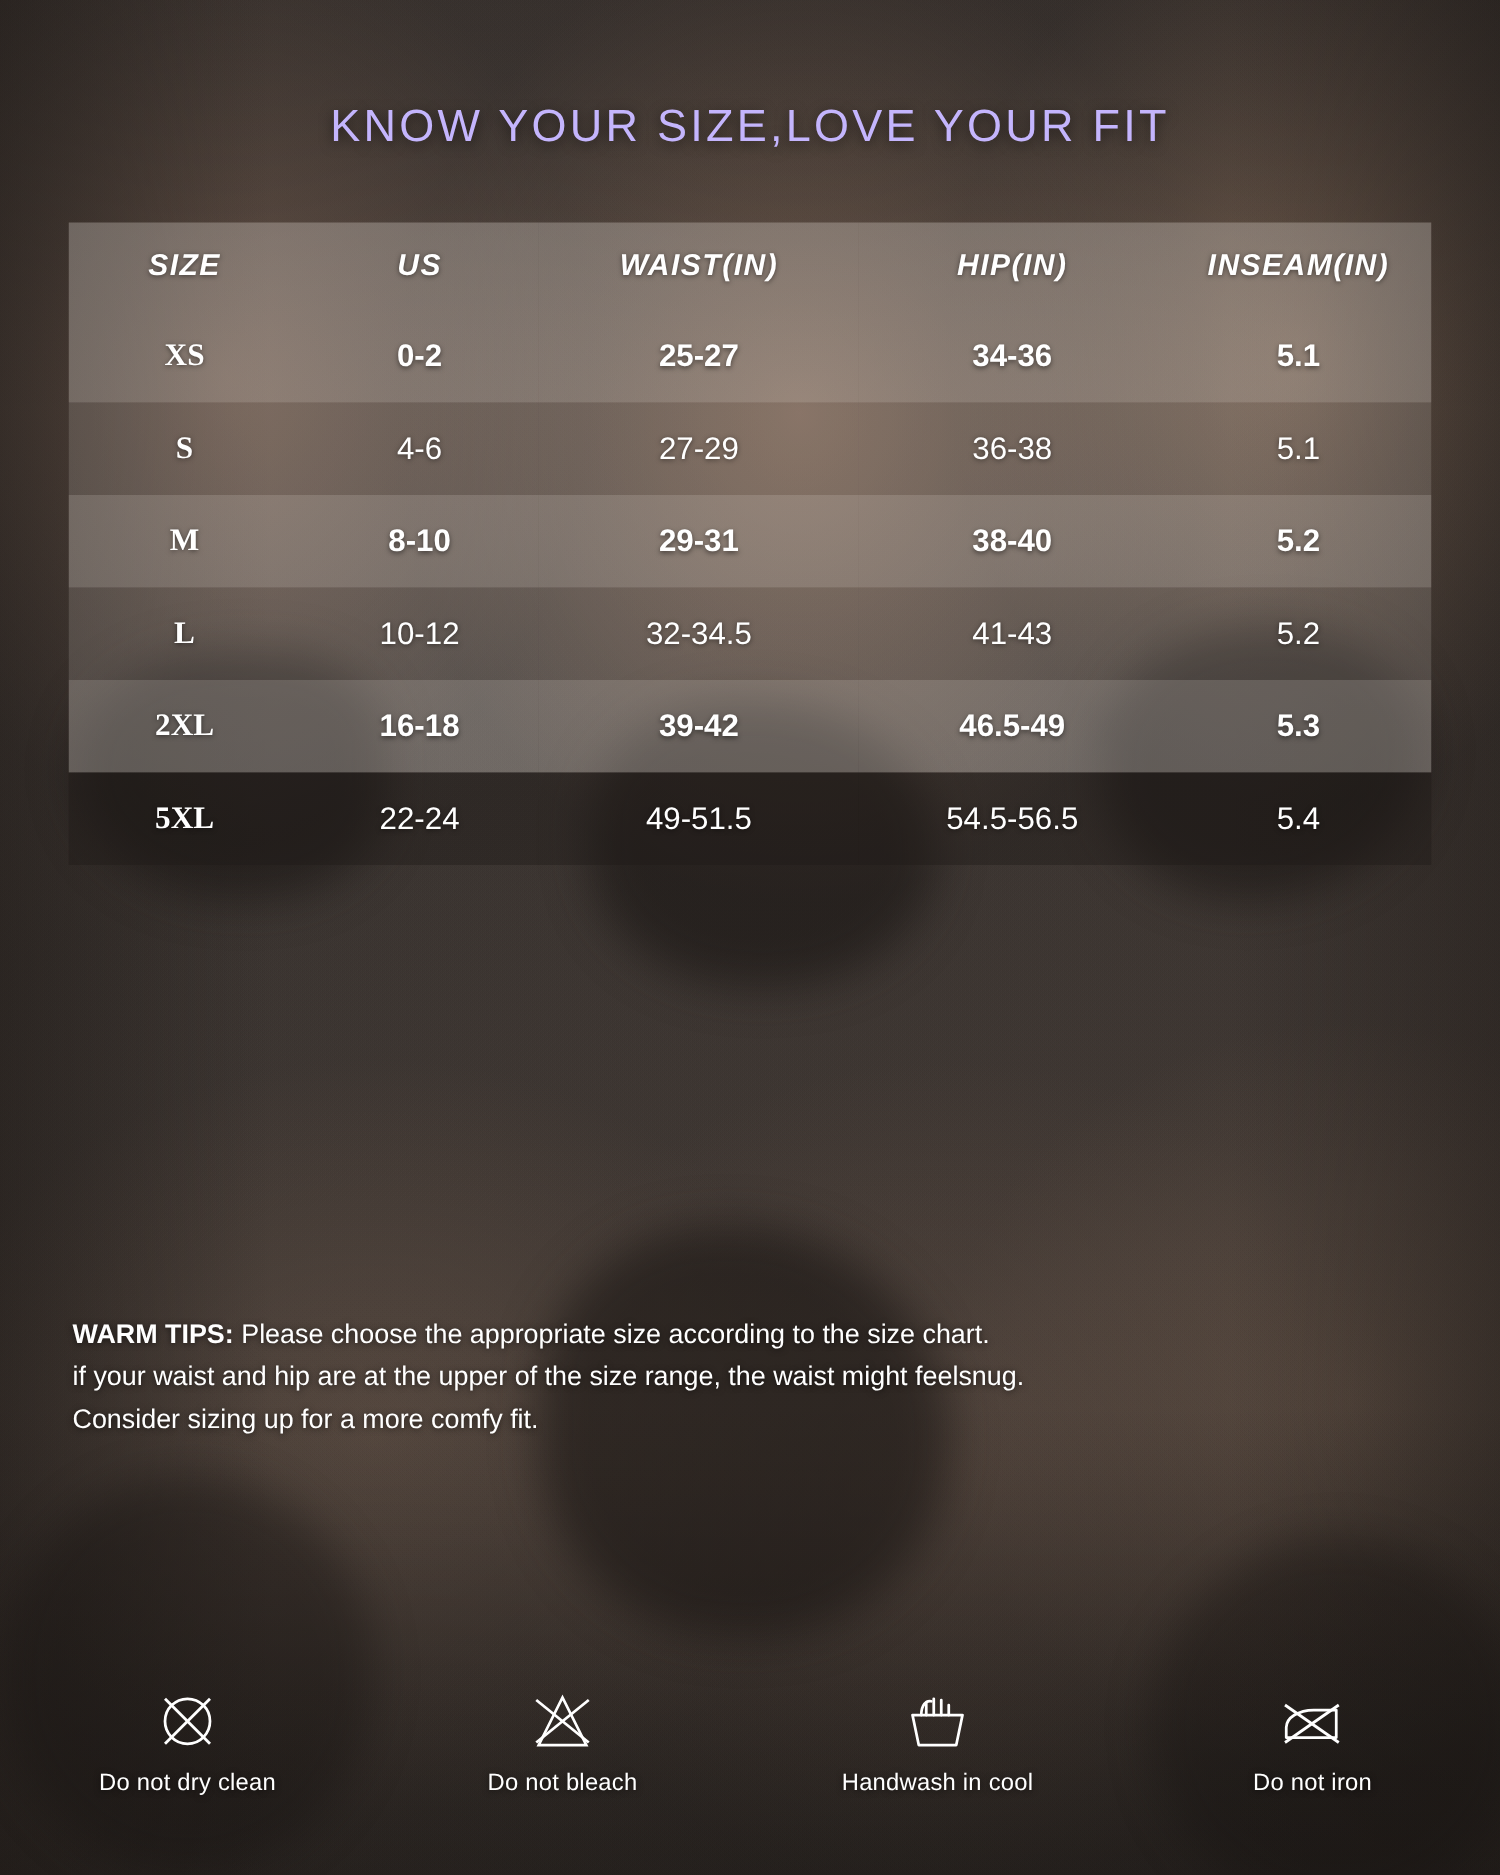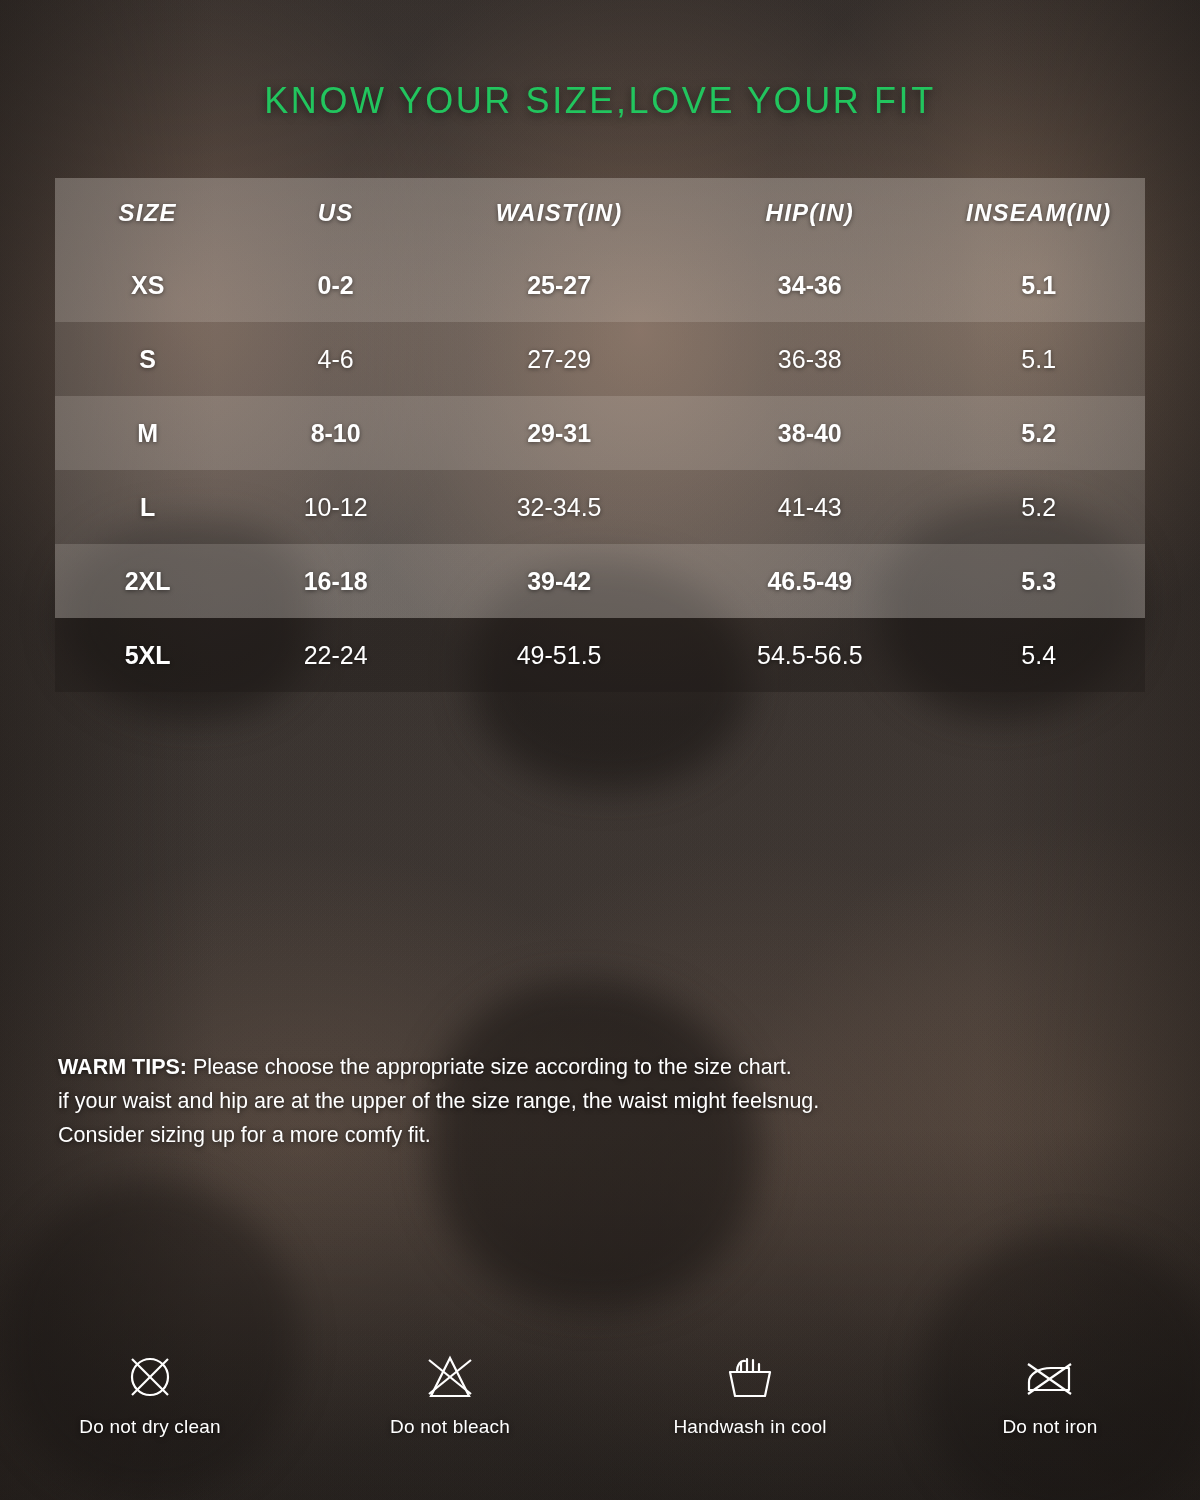--- a/index.html
+++ b/index.html
@@ -53,21 +53,21 @@
   .ds5 { left: 0px;   top: 1180px; width: 300px; height: 320px; border-radius: 50%; opacity:.75;}
   .ds6 { left: 920px; top: 1230px; width: 300px; height: 300px; border-radius: 50%; opacity:.7;}
 
   
   .title {
     position: absolute;
     top: 80px;
     left: 0;
     width: 100%;
     text-align: center;
-    color: #22c55e;
+    color: #c4b5fd;
     font-size: 36px;
     font-weight: 400;
     letter-spacing: 2.6px;
     text-shadow: 0 2px 10px rgba(0,0,0,0.55);
   }
 
   
   .table-wrap {
     position: absolute;
     top: 178px;
@@ -102,21 +102,21 @@
   col.c-waist  { width: 23.5%; }
   col.c-hip    { width: 22.5%; }
   col.c-inseam { width: 19.5%; }
 
   tbody tr:nth-child(odd)  { background: rgba(236,228,222,0.30); }
   tbody tr:nth-child(even) { background: rgba(236,228,222,0.16); }
   tbody tr.dark            { background: rgba(32,27,24,0.42); }
 
   tbody tr:nth-child(odd) td:first-child,
   tbody tr.bold-row td { font-weight: 700; }
-  tbody td:first-child { font-weight: 700; }
+  tbody td:first-child { font-weight: 700; font-family: Liberation Serif, serif; }
   tbody tr:nth-child(even) td:first-child { font-weight: 700; }
 
   tbody tr.bold-row td,
   tbody tr:nth-child(odd) td { font-weight: 700; }
   tbody tr:nth-child(even) td { font-weight: 400; }
   tbody tr:nth-child(even) td:first-child { font-weight: 700; }
 
   
   .tips {
     position: absolute;

